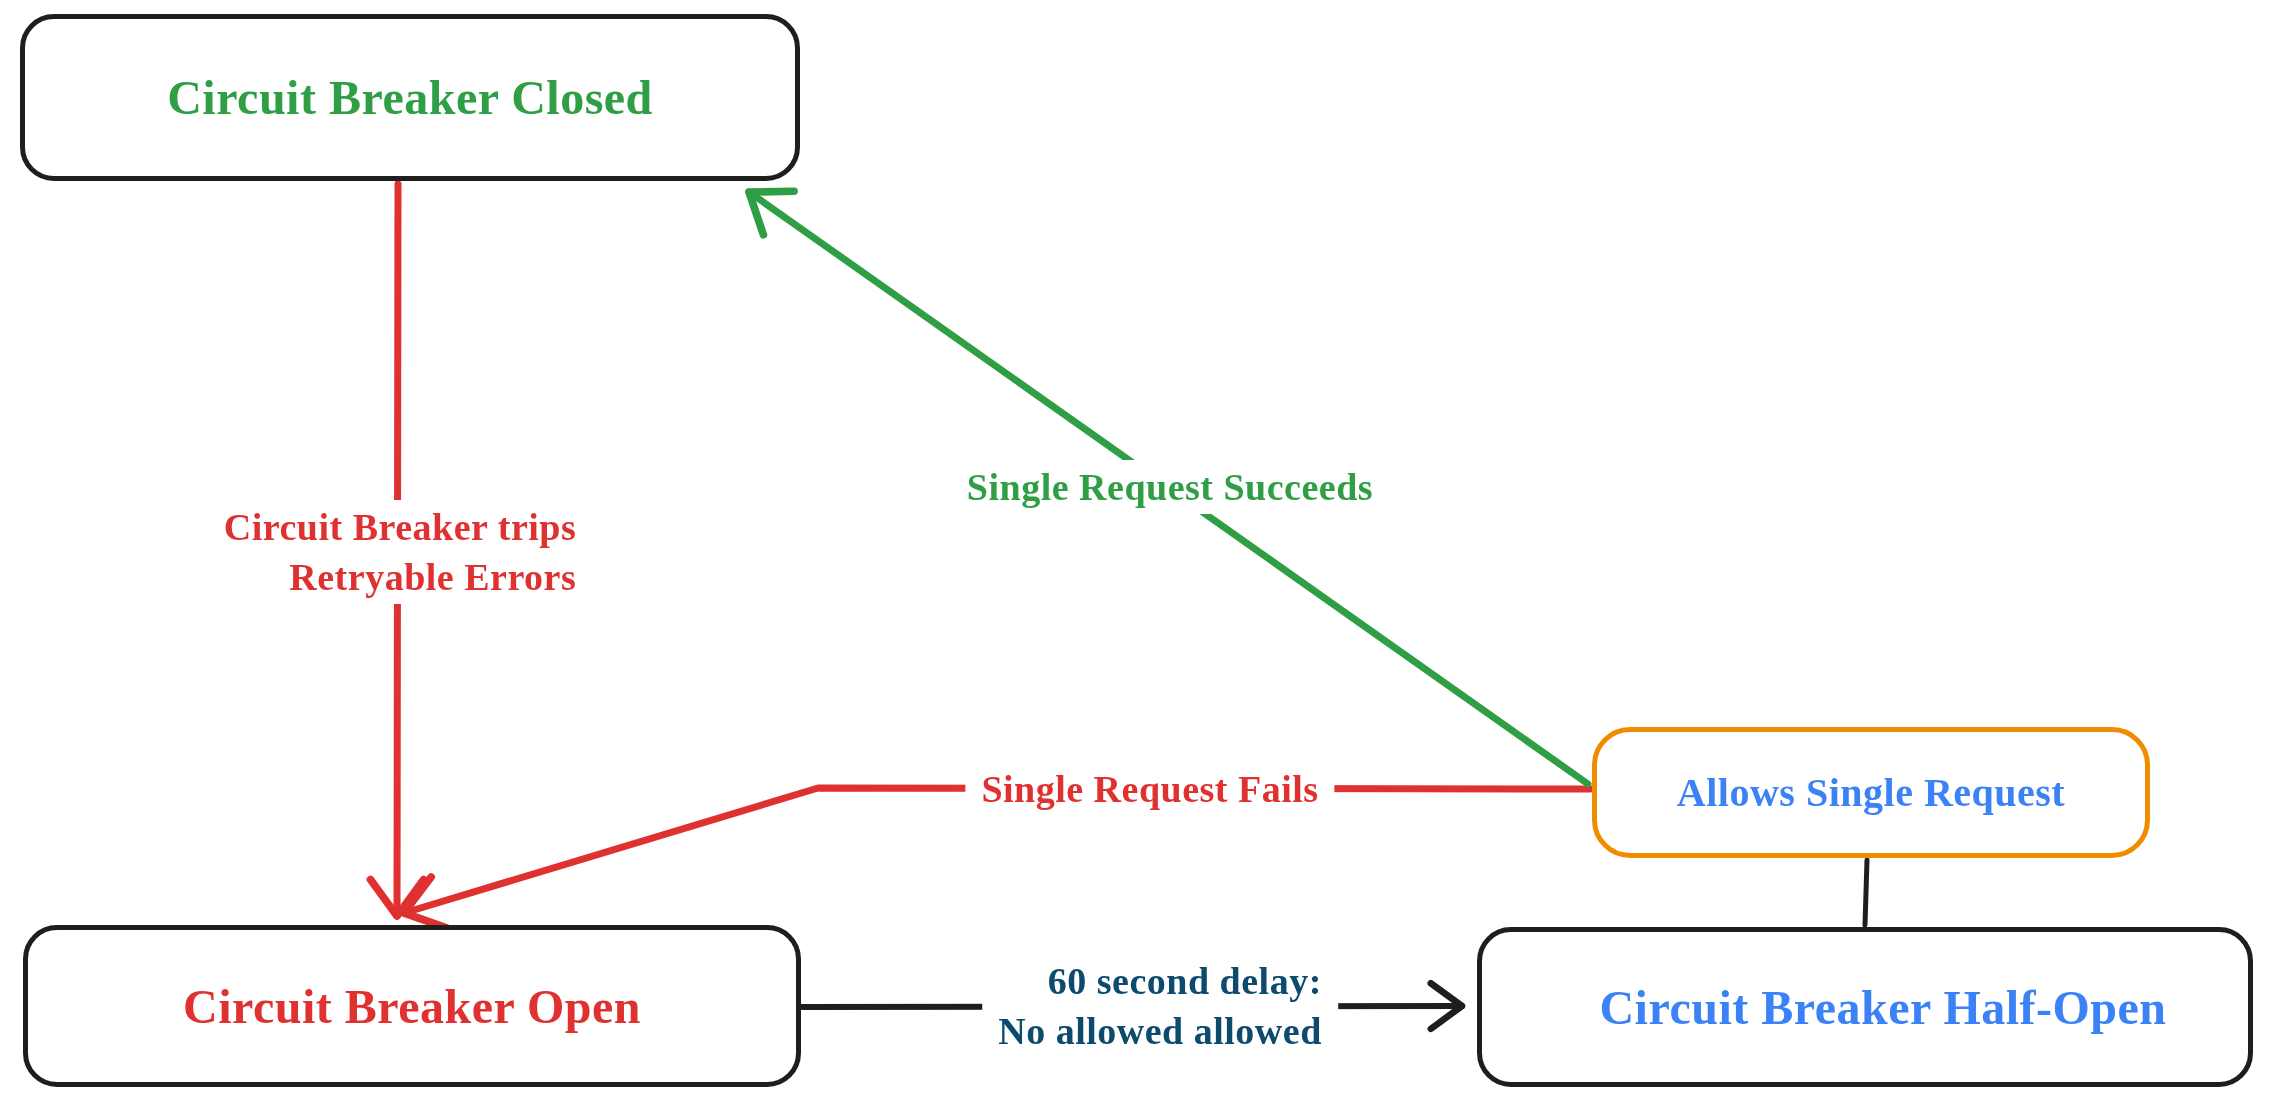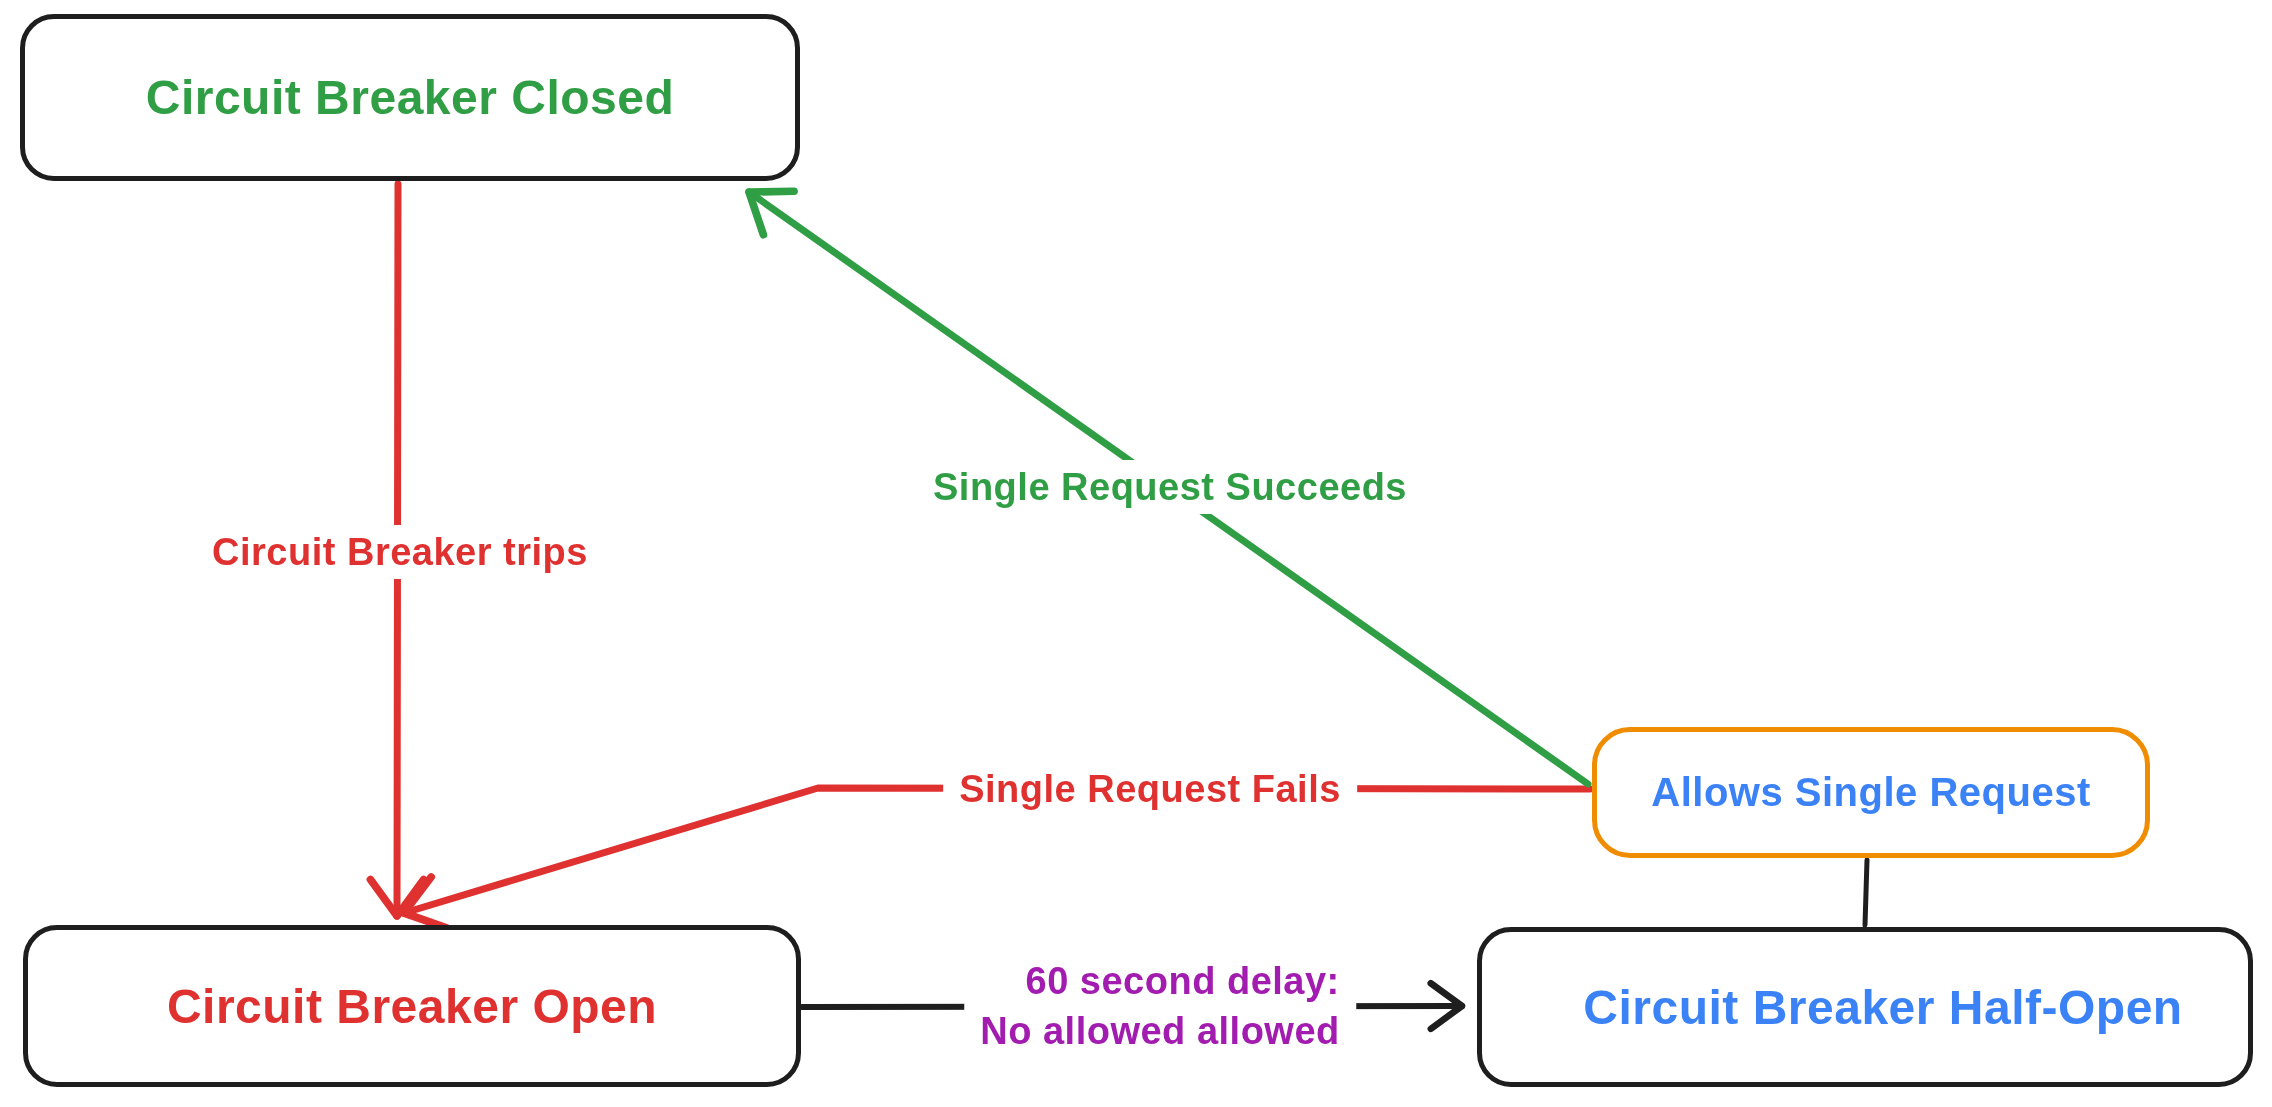--- a/index.html
+++ b/index.html
@@ -2,21 +2,21 @@
 <html><head>
 <meta charset="utf-8">
 <style>
   html, body { margin: 0; padding: 0; background: #ffffff; }
 
   .canvas {
     position: relative;
     width: 2272px;
     height: 1107px;
     background: #ffffff;
-    font-family: Liberation Sans, sans-serif;
+    font-family: Liberation Serif, serif;
     overflow: hidden;
   }
 
   svg.edges-layer {
     position: absolute;
     left: 0; top: 0;
     width: 2272px; height: 1107px;
   }
 
   
@@ -42,21 +42,21 @@
   .node-halfopen { left: 1477px; top: 927px; width: 776px; height: 160px; padding-left: 36px; }
   .node-allows   {
     left: 1592px; top: 727px; width: 558px; height: 131px;
     border-color: #f08c00; border-radius: 38px;
   }
   .node-allows .node-label { font-size: 40px; }
 
   .green  { color: #2f9e44; }
   .red    { color: #e03131; }
   .orange { color: #3b82f6; }
-  .ink    { color: #a21caf; }
+  .ink    { color: #0c4a6e; }
 
   
   .edge-label {
     position: absolute;
     transform: translate(-50%, -50%);
     background: #ffffff;
     text-align: right;
     font-size: 38px;
     font-weight: 600;
     line-height: 50px;
@@ -109,20 +109,21 @@
   <div class="node node-halfopen">
     <span class="node-label orange">Circuit Breaker Half-Open</span>
   </div>
 
   <div class="node node-allows">
     <span class="node-label orange">Allows Single Request</span>
   </div>
 
   <div class="edge-label label-trips red">
     <div>Circuit Breaker trips</div>
+    <div>Retryable Errors</div>
   </div>
 
   <div class="edge-label label-fails red">Single Request Fails</div>
 
   <div class="edge-label label-succeeds green">Single Request Succeeds</div>
 
   <div class="edge-label label-delay ink">
     <div>60 second delay:</div>
     <div>No allowed allowed</div>
   </div>

